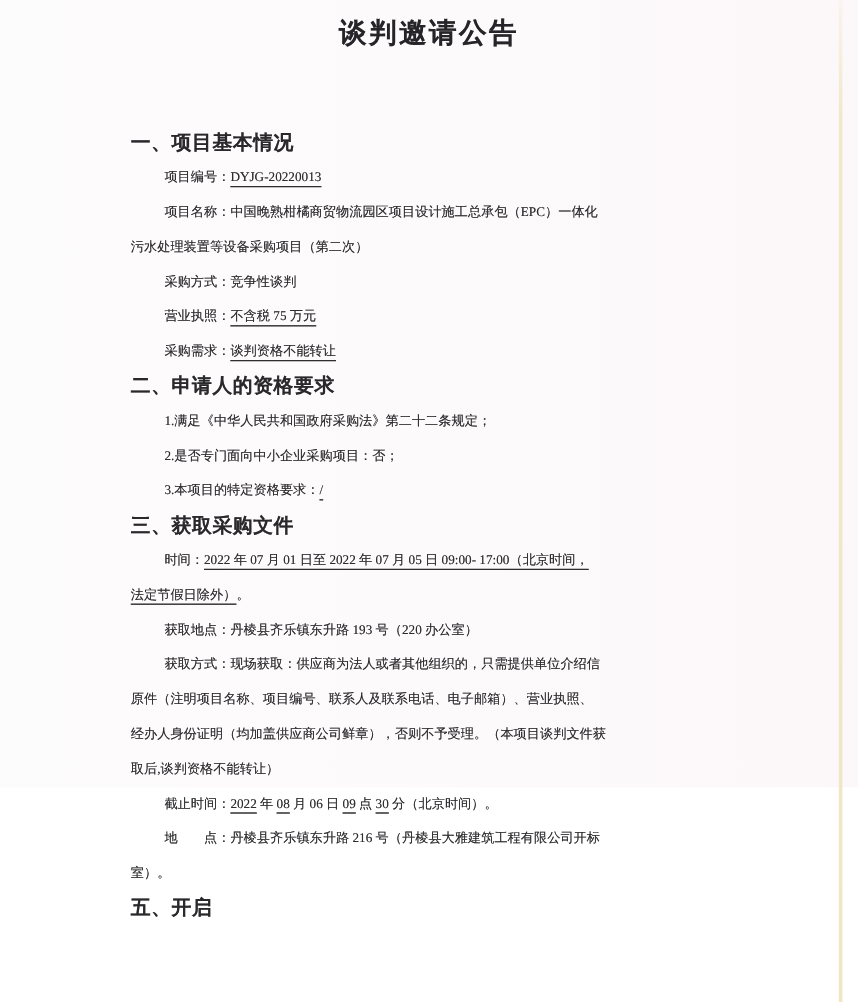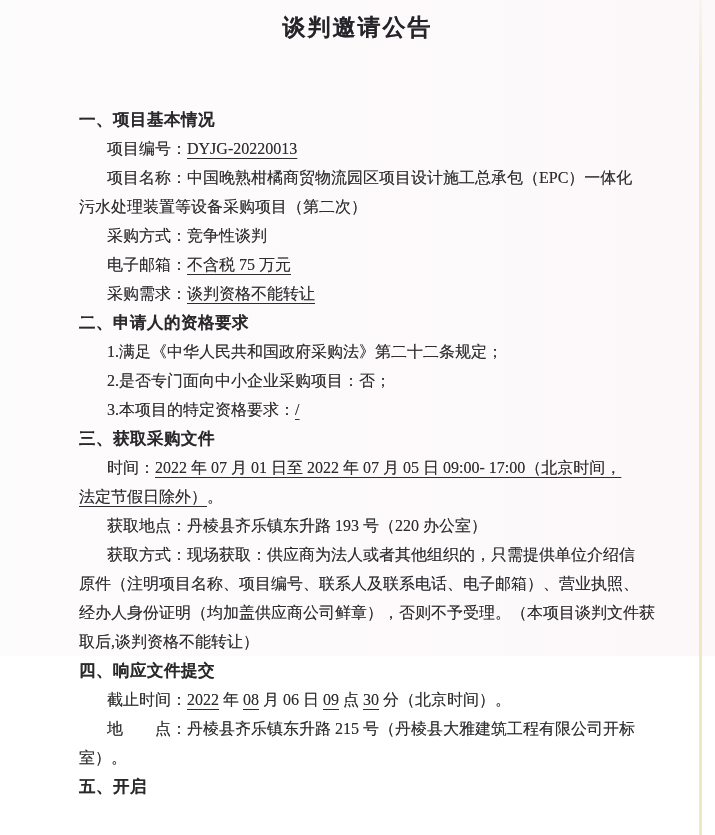--- a/index.html
+++ b/index.html
@@ -14,25 +14,25 @@
     color:#2e2d2f;
     text-shadow:0 0 0.4px rgba(45,44,48,0.55);
   }
   .title {
     position:absolute; top:12px; left:0; width:100%;
     margin:0; text-align:center;
     font-size:23px; font-weight:700; letter-spacing:2px;
     color:#252428;
   }
   .doc {
-    position:absolute; top:105px; left:79px; width:565px;
+    position:absolute; top:105px; left:109px; width:565px;
   }
   .line {
     height:29px; line-height:29px;
-    font-size:16px; white-space:nowrap;font-family:Liberation Serif, serif;
+    font-size:11px; white-space:nowrap;font-family:Liberation Serif, serif;
   }
   .line.indent { padding-left:28px; }
   .line.heading {
     font-family:"Liberation Sans","DejaVu Sans",sans-serif;
     font-weight:700; font-size:16.5px; color:#29282b;
     letter-spacing:0.5px;
   }
   .seg.u {
     text-decoration:underline;
     text-underline-offset:3.5px;
@@ -47,34 +47,33 @@
 <body>
 
 <div class="page">
   <h1 class="title">谈判邀请公告</h1>
   <div class="doc">
       <div class="line heading">一、项目基本情况</div>
       <div class="line indent"><span class="seg">项目编号：</span><span class="seg u">DYJG-20220013</span></div>
       <div class="line indent"><span class="seg">项目名称：中国晚熟柑橘商贸物流园区项目设计施工总承包（EPC）一体化</span></div>
       <div class="line"><span class="seg">污水处理装置等设备采购项目（第二次）</span></div>
       <div class="line indent"><span class="seg">采购方式：竞争性谈判</span></div>
-      <div class="line indent"><span class="seg">电子邮箱：</span><span class="seg u">不含税 75 万元</span></div>
+      <div class="line indent"><span class="seg">营业执照：</span><span class="seg u">不含税 75 万元</span></div>
       <div class="line indent"><span class="seg">采购需求：</span><span class="seg u">谈判资格不能转让</span></div>
       <div class="line heading">二、申请人的资格要求</div>
       <div class="line indent"><span class="seg">1.满足《中华人民共和国政府采购法》第二十二条规定；</span></div>
       <div class="line indent"><span class="seg">2.是否专门面向中小企业采购项目：否；</span></div>
       <div class="line indent"><span class="seg">3.本项目的特定资格要求：</span><span class="seg u">/</span></div>
       <div class="line heading">三、获取采购文件</div>
       <div class="line indent"><span class="seg">时间：</span><span class="seg u">2022 年 07 月 01 日至 2022 年 07 月 05 日 09:00- 17:00（北京时间，</span></div>
       <div class="line"><span class="seg u">法定节假日除外）</span><span class="seg">。</span></div>
       <div class="line indent"><span class="seg">获取地点：丹棱县齐乐镇东升路 193 号（220 办公室）</span></div>
       <div class="line indent"><span class="seg">获取方式：现场获取：供应商为法人或者其他组织的，只需提供单位介绍信</span></div>
       <div class="line"><span class="seg">原件（注明项目名称、项目编号、联系人及联系电话、电子邮箱）、营业执照、</span></div>
       <div class="line"><span class="seg">经办人身份证明（均加盖供应商公司鲜章），否则不予受理。（本项目谈判文件获</span></div>
       <div class="line"><span class="seg">取后,谈判资格不能转让）</span></div>
-      <div class="line heading">四、响应文件提交</div>
       <div class="line indent"><span class="seg">截止时间：</span><span class="seg u">2022</span><span class="seg"> 年 </span><span class="seg u">08</span><span class="seg"> 月 06 日 </span><span class="seg u">09</span><span class="seg"> 点 </span><span class="seg u">30</span><span class="seg"> 分（北京时间）。</span></div>
-      <div class="line indent"><span class="seg">地　　点：丹棱县齐乐镇东升路 215 号（丹棱县大雅建筑工程有限公司开标</span></div>
+      <div class="line indent"><span class="seg">地　　点：丹棱县齐乐镇东升路 216 号（丹棱县大雅建筑工程有限公司开标</span></div>
       <div class="line"><span class="seg">室）。</span></div>
       <div class="line heading">五、开启</div>
     </div>
   <div class="edge-line"></div>
 </div>
 
 </body></html>

